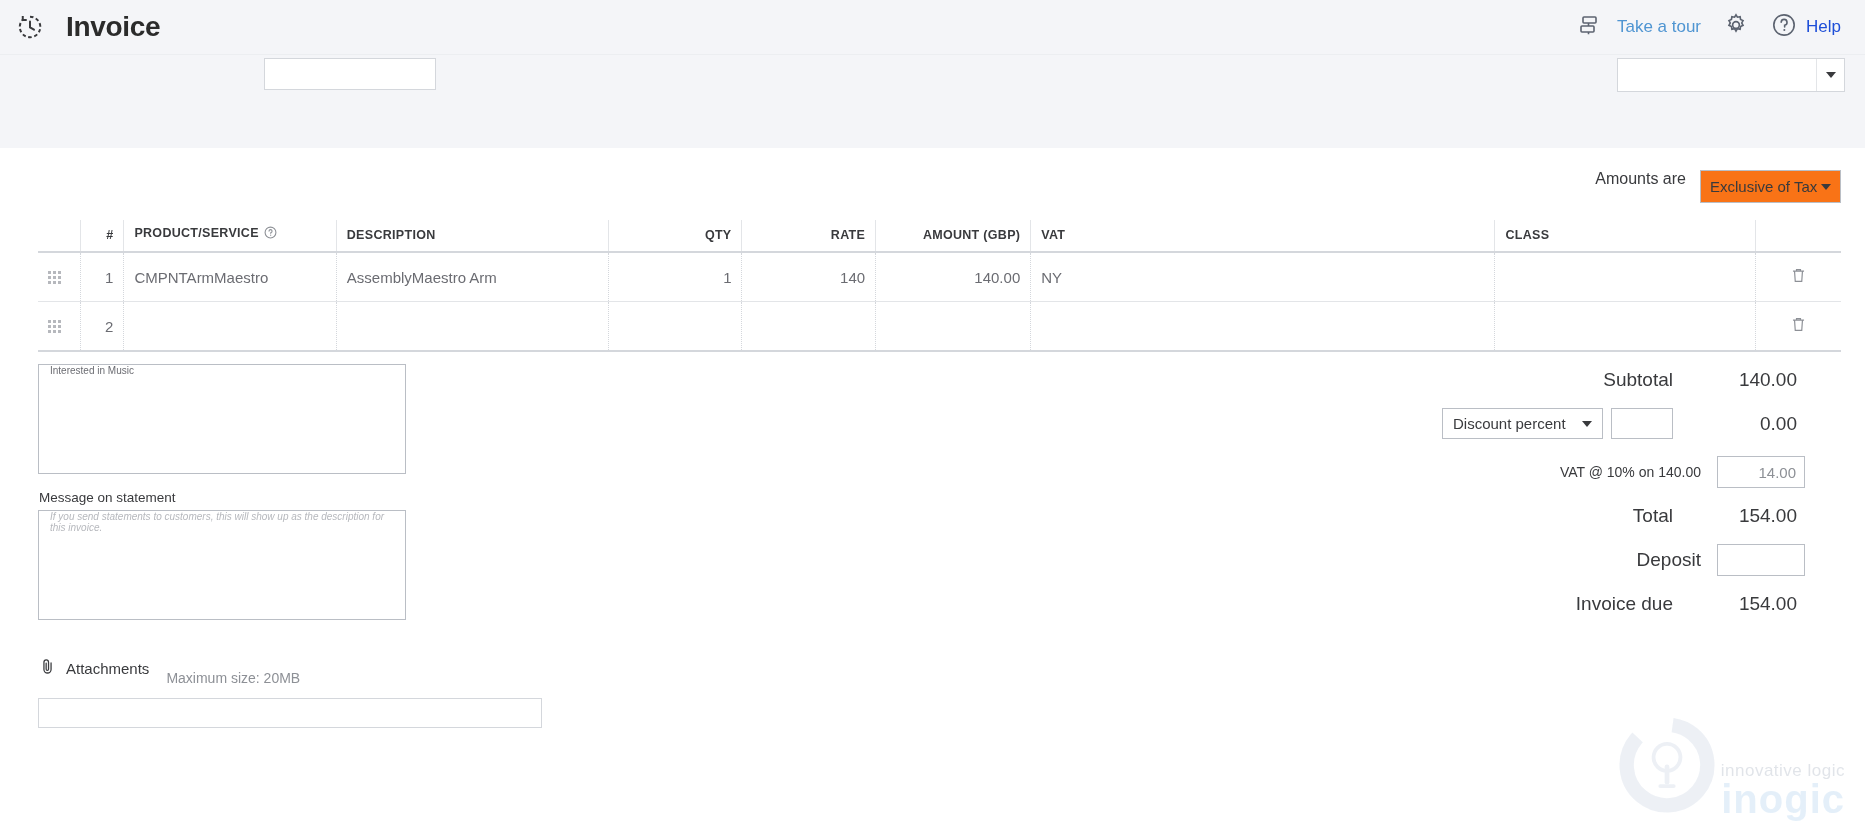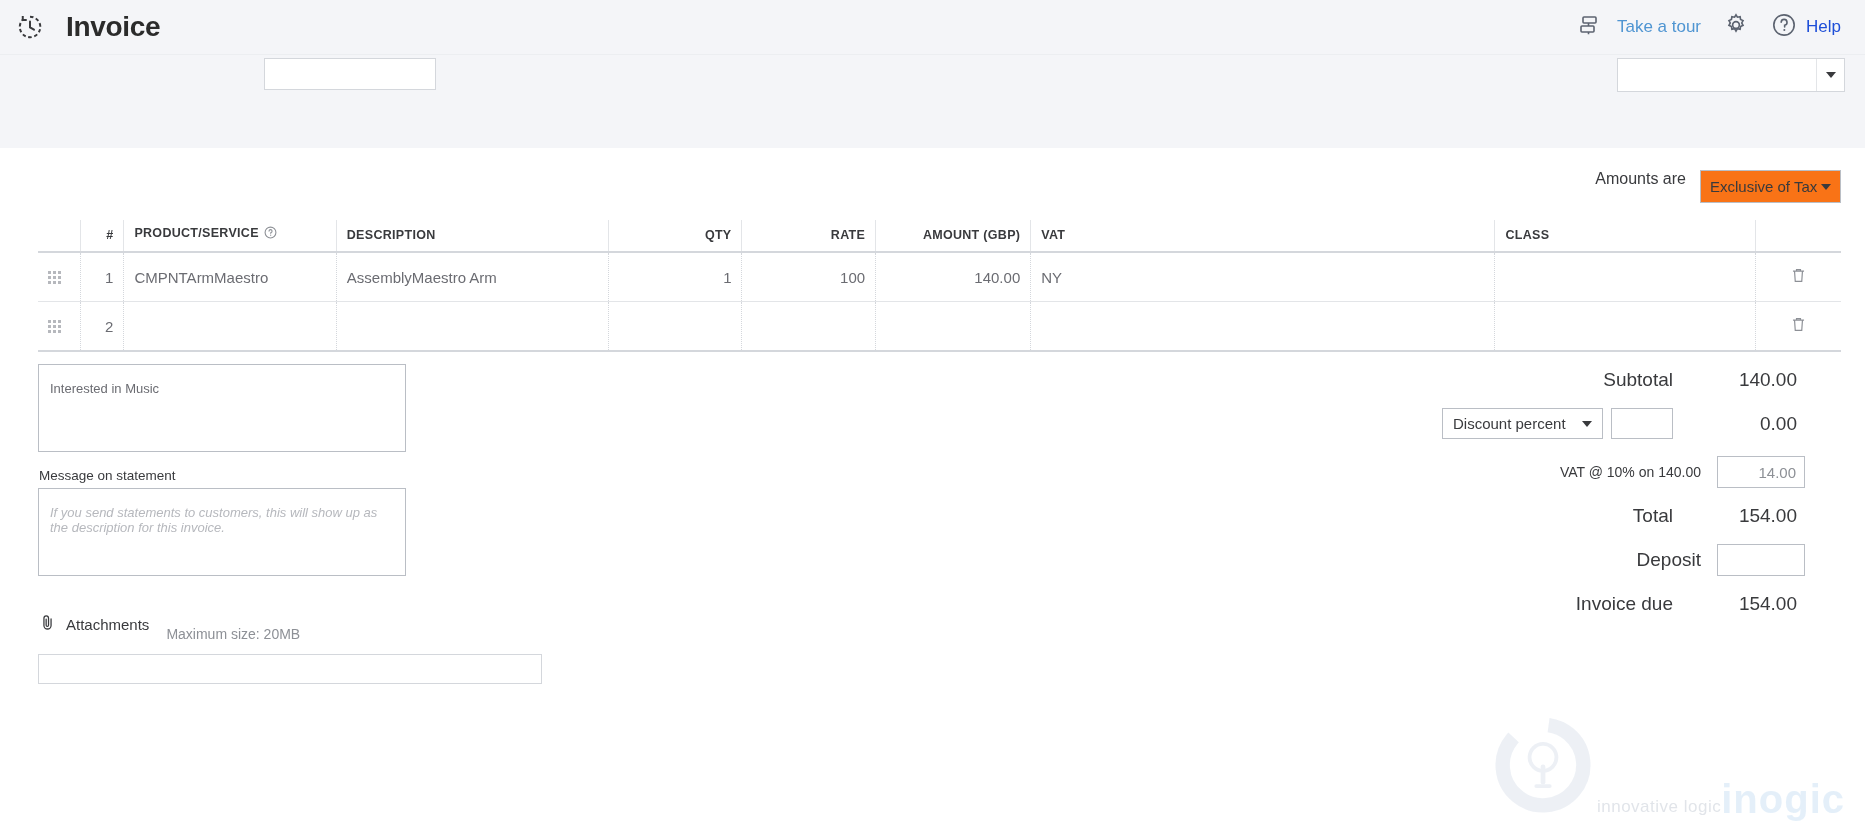--- a/index.html
+++ b/index.html
@@ -189,26 +189,26 @@
     cursor: pointer;
     white-space: nowrap;
   }
   .field-label {
     font-size: 13.5px;
     color: #393a3d;
     margin: 16px 0 5px 1px;
   }
   textarea.msg {
     width: 368px;
-    height: 88px;
+    height: 110px;
     border: 1px solid #babec5;
     font-family: "Liberation Sans", sans-serif;
-    font-size: 13px;
+    font-size: 10px;
     color: #6b6c72;
-    padding: 16px 11px;
+    padding: 0 11px;
     resize: none;
     outline: none;
     display: block;
   }
   textarea.msg::placeholder { color: #b6b8bd; font-style: italic; }
 
   .attach-row {
     display: flex;
     align-items: center;
     gap: 9px;
@@ -290,21 +290,21 @@
     right: 20px;
     bottom: 22px;
     display: flex;
     align-items: flex-end;
     gap: 6px;
     opacity: 0.55;
     pointer-events: none;
   }
   .wm-text {
     display: flex;
-    flex-direction: row;
+    flex-direction: column;
     align-items: flex-end;
     line-height: 1;
   }
   .wm-tag {
     font-size: 17px;
     color: #c9cfd8;
     letter-spacing: 0.5px;
     margin-bottom: 2px;
   }
   .wm-name {
@@ -424,21 +424,21 @@
               <i></i>
               <i></i>
               <i></i>
               <i></i>
             </span>
         </td>
         <td class="idx-cell">1</td>
         <td>CMPNTArmMaestro</td>
         <td>AssemblyMaestro Arm</td>
         <td class="r">1</td>
-        <td class="r">100</td>
+        <td class="r">140</td>
         <td class="r">140.00</td>
         <td>NY</td>
         <td></td>
         <td class="last">
           <span>
             <svg viewBox="0 0 24 24" width="19" height="19" fill="none" stroke="#8d9096" stroke-width="1.5">
               <path d="M5 6.5h14M9.5 6.5V4.6h5v1.9M7 6.5l.9 13h8.2l.9-13"></path>
             </svg>
           </span>
         </td>

